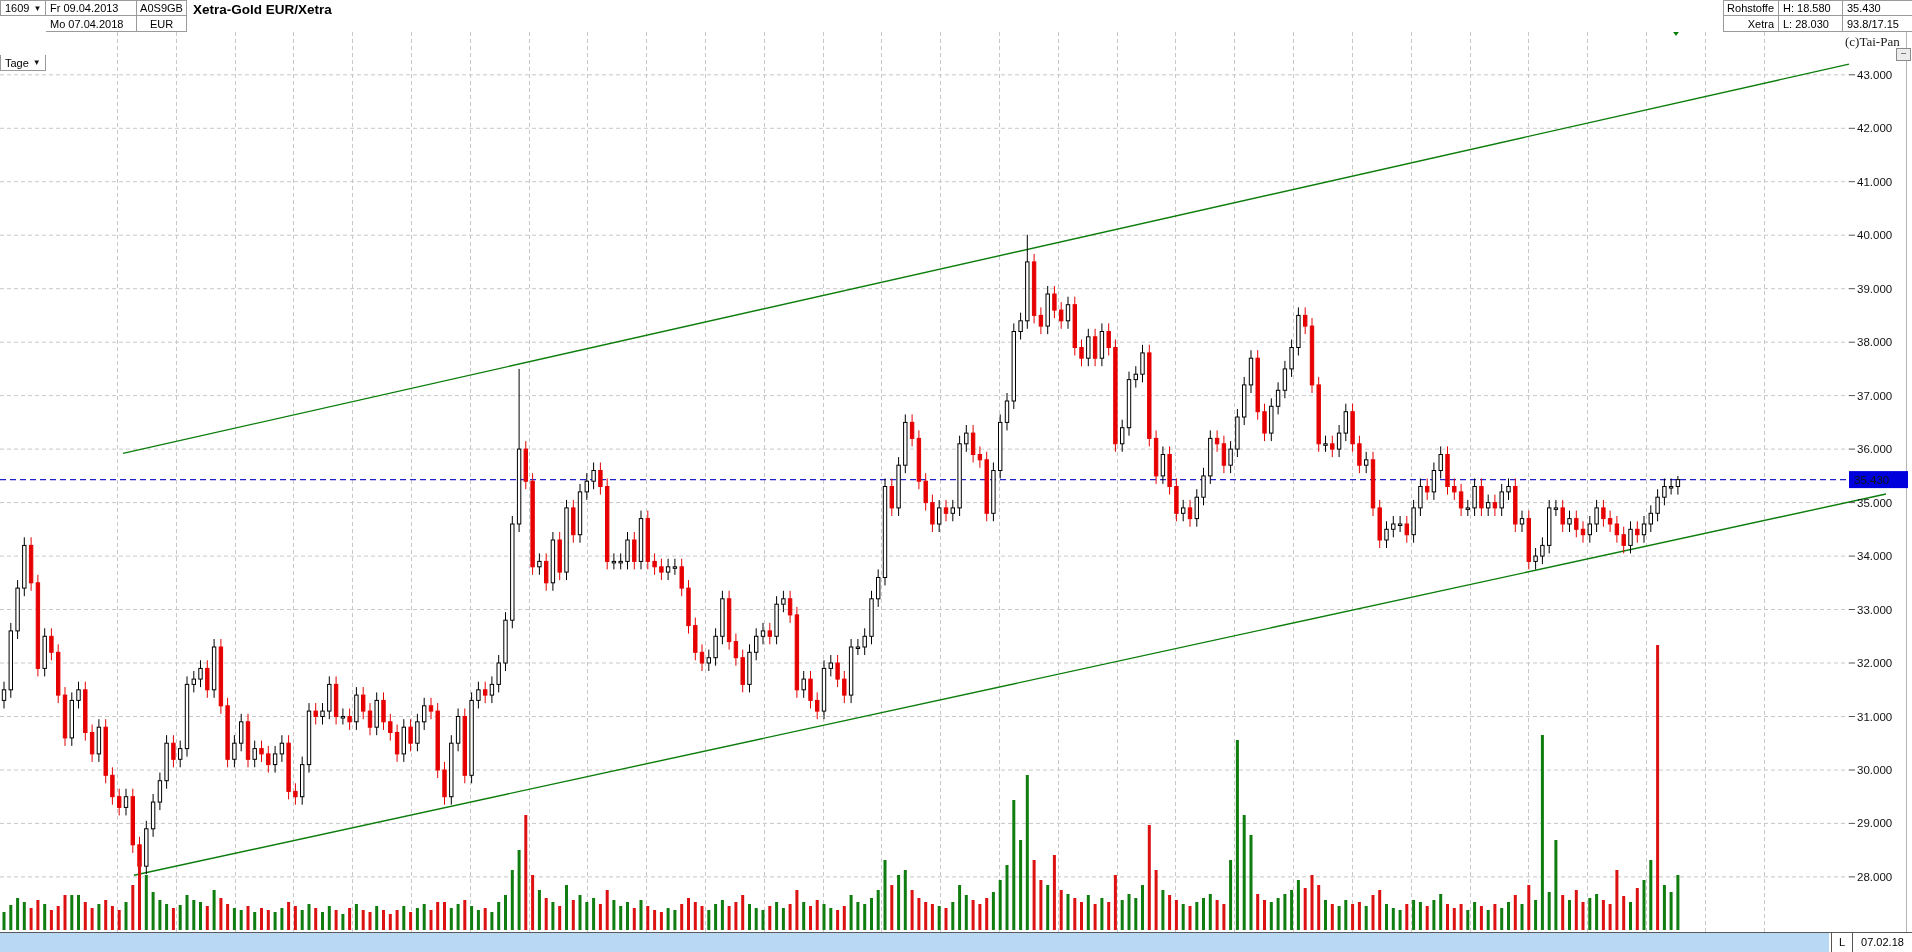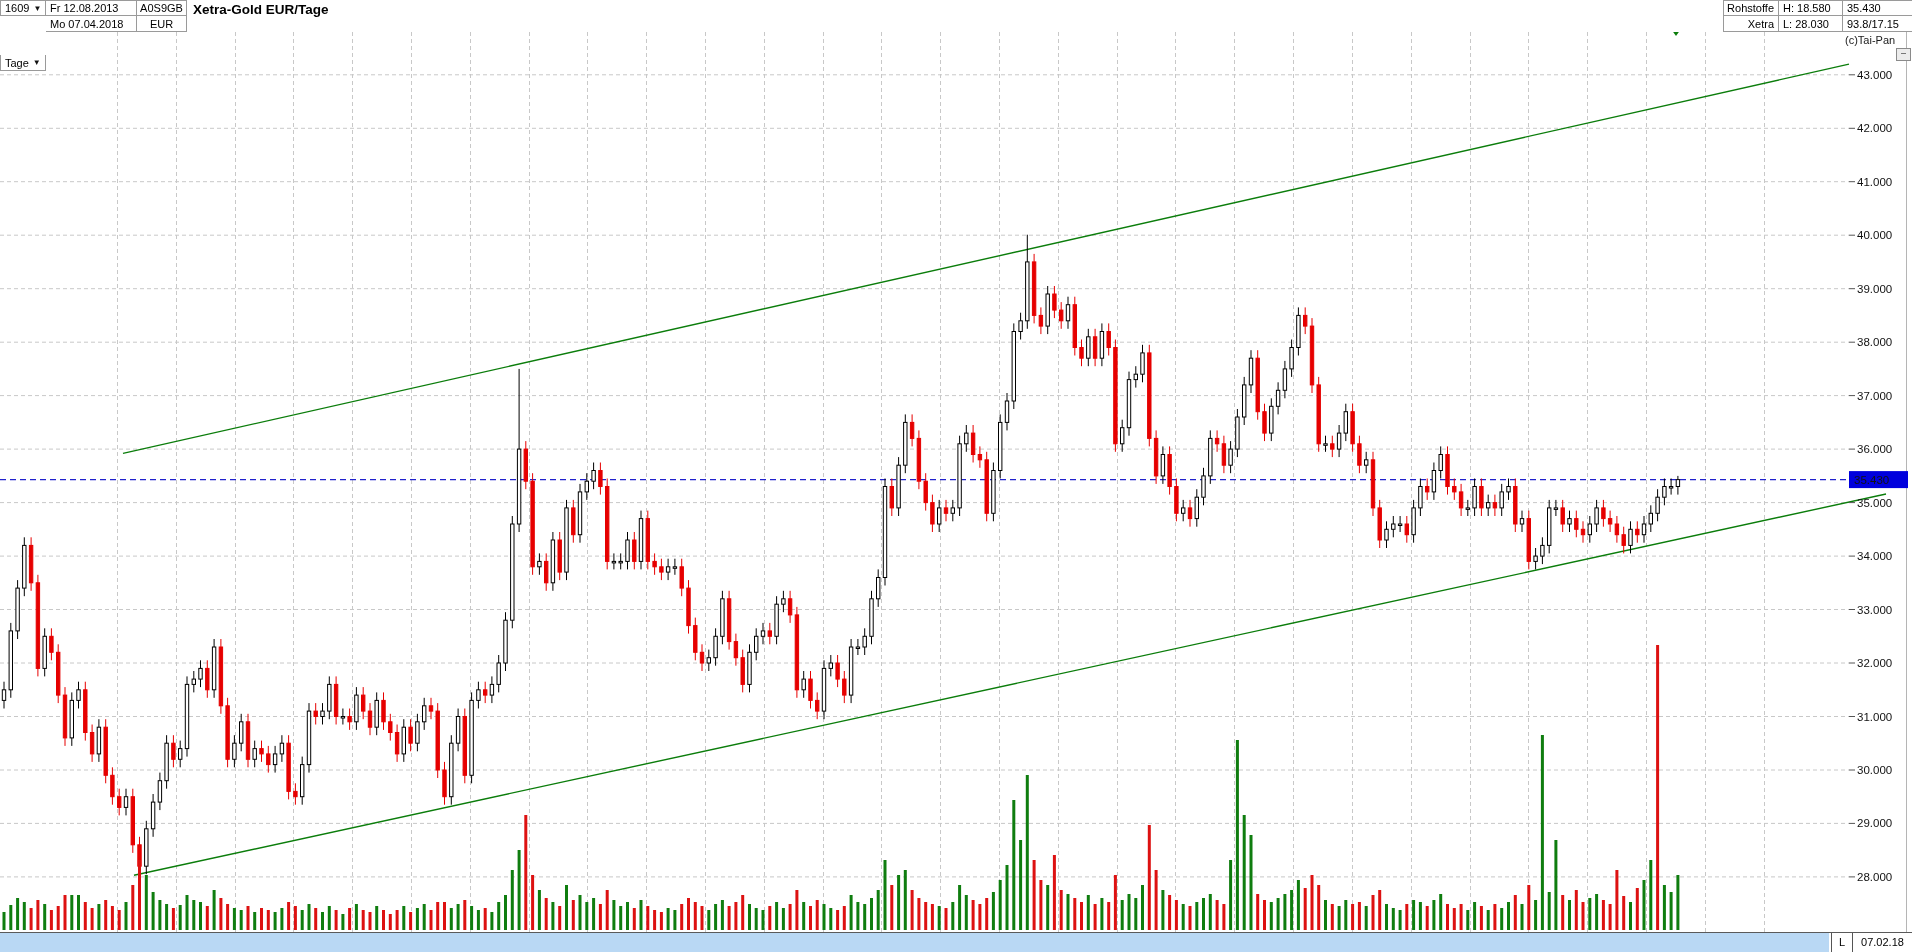--- a/index.html
+++ b/index.html
@@ -8,21 +8,21 @@
   .abs{position:absolute;}
   
   #header{left:0;top:0;width:1912px;height:32px;background:#fff;}
   .hcell{position:absolute;box-sizing:border-box;border-right:1px solid #9a9a9a;
          border-bottom:1px solid #9a9a9a;display:flex;align-items:center;padding:0 4px;
          white-space:nowrap;background:#fff;height:16px;}
   .hcell.c{justify-content:center;}
   .hcell.r{justify-content:flex-end;}
   .ddarrow{font-size:8px;margin-left:4px;color:#111;}
   #pgtitle{left:193px;top:2px;font-size:13.5px;font-weight:bold;white-space:nowrap;}
-  #copyright{left:1845px;top:34px;font-size:11px;color:#1a1a1a;white-space:nowrap;}
+  #copyright{left:1845px;top:34px;font-size:13px;color:#1a1a1a;white-space:nowrap;font-family:Liberation Serif, serif;}
   #collapsebox{left:1896px;top:48px;width:13px;height:11px;border:1px solid #8a8a8a;
                background:#ececec;font-size:9px;line-height:9px;text-align:center;color:#333;}
   
   #chart-svg{position:absolute;left:0;top:0;}
   #chart-svg text{font-family:"Liberation Sans",sans-serif;}
   .axlbl{font-size:11.5px;fill:#111;}
   
   #xstrip{left:0;top:932px;width:1912px;height:20px;background:#fff;border-top:1px solid #5a5a5a;box-sizing:border-box;}
   #xstrip-blue{position:absolute;left:0;top:0;width:1829px;height:19px;background:#b9d8f4;}
   .xtick{position:absolute;top:0;width:1px;height:19px;background:#8a8a8a;}
@@ -878,36 +878,36 @@
       </g>
     </g>
   </svg>
 
 <div id="header" class="abs">
   <div class="hcell" style="left:0;top:0;width:46px;border-left:1px solid #9a9a9a;border-top:1px solid #9a9a9a;">
     <span>1609</span>
     <span class="ddarrow">▼</span>
   </div>
   <div class="hcell" style="left:46px;top:0;width:91px;border-top:1px solid #9a9a9a;">
-    <span>Fr 12.08.2013</span>
+    <span>Fr 09.04.2013</span>
   </div>
   <div class="hcell c" style="left:137px;top:0;width:50px;border-top:1px solid #9a9a9a;">
     <span>A0S9GB</span>
   </div>
   <div class="hcell" style="left:0;top:16px;width:46px;border-left:1px solid #9a9a9a;margin-top:39px;">
     <span>Tage</span>
     <span class="ddarrow">▼</span>
   </div>
   <div class="hcell" style="left:46px;top:16px;width:91px;">
     <span>Mo 07.04.2018</span>
   </div>
   <div class="hcell c" style="left:137px;top:16px;width:50px;">
     <span>EUR</span>
   </div>
-  <div id="pgtitle" class="abs">Xetra-Gold EUR/Tage</div>
+  <div id="pgtitle" class="abs">Xetra-Gold EUR/Xetra</div>
 
   <div class="hcell r" style="left:1723px;top:0;width:56px;border-left:1px solid #9a9a9a;border-top:1px solid #9a9a9a;">
     <span>Rohstoffe</span>
   </div>
   <div class="hcell" style="left:1779px;top:0;width:64px;border-top:1px solid #9a9a9a;">
     <span>H: 18.580</span>
   </div>
   <div class="hcell" style="left:1843px;top:0;width:69px;border-top:1px solid #9a9a9a;border-right:none;">
     <span>35.430</span>
   </div>

